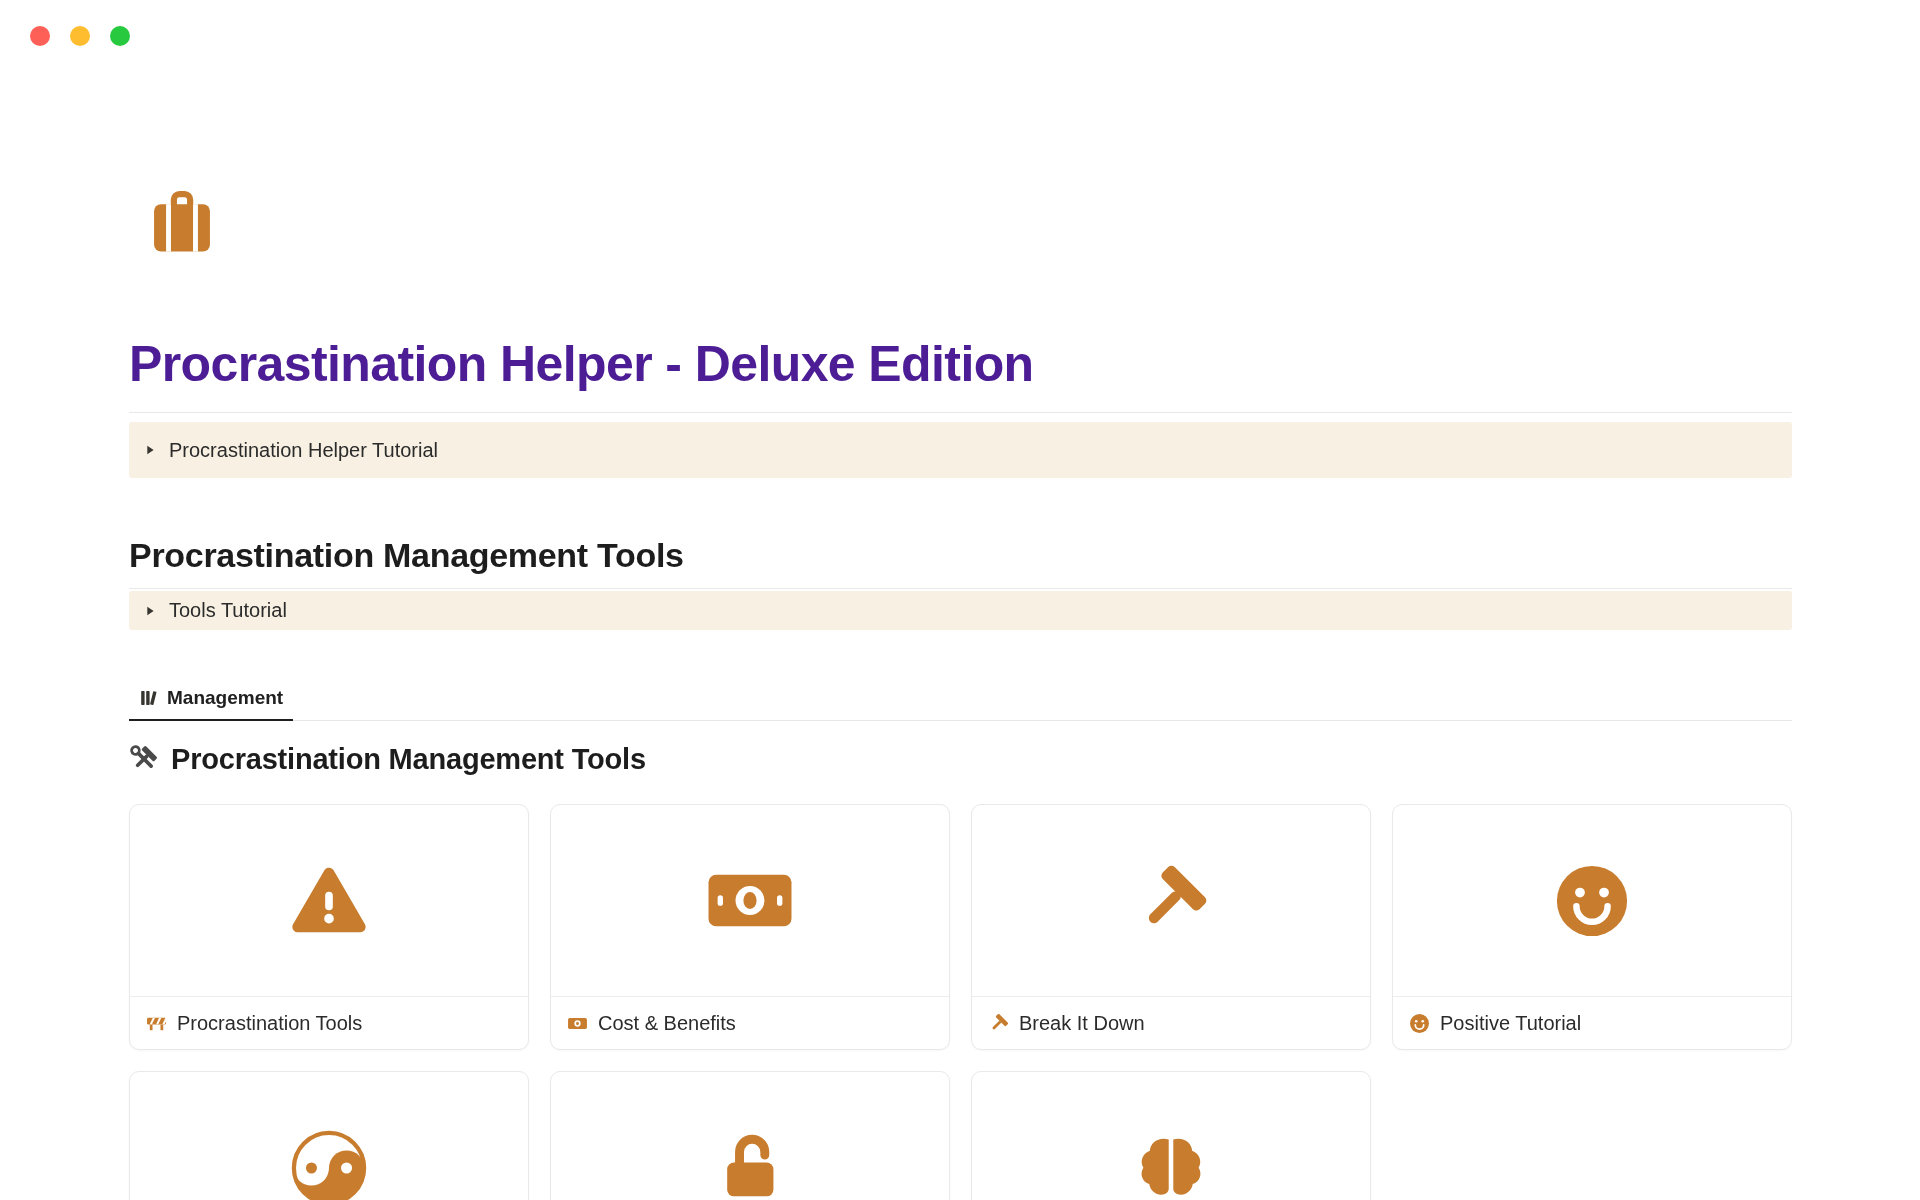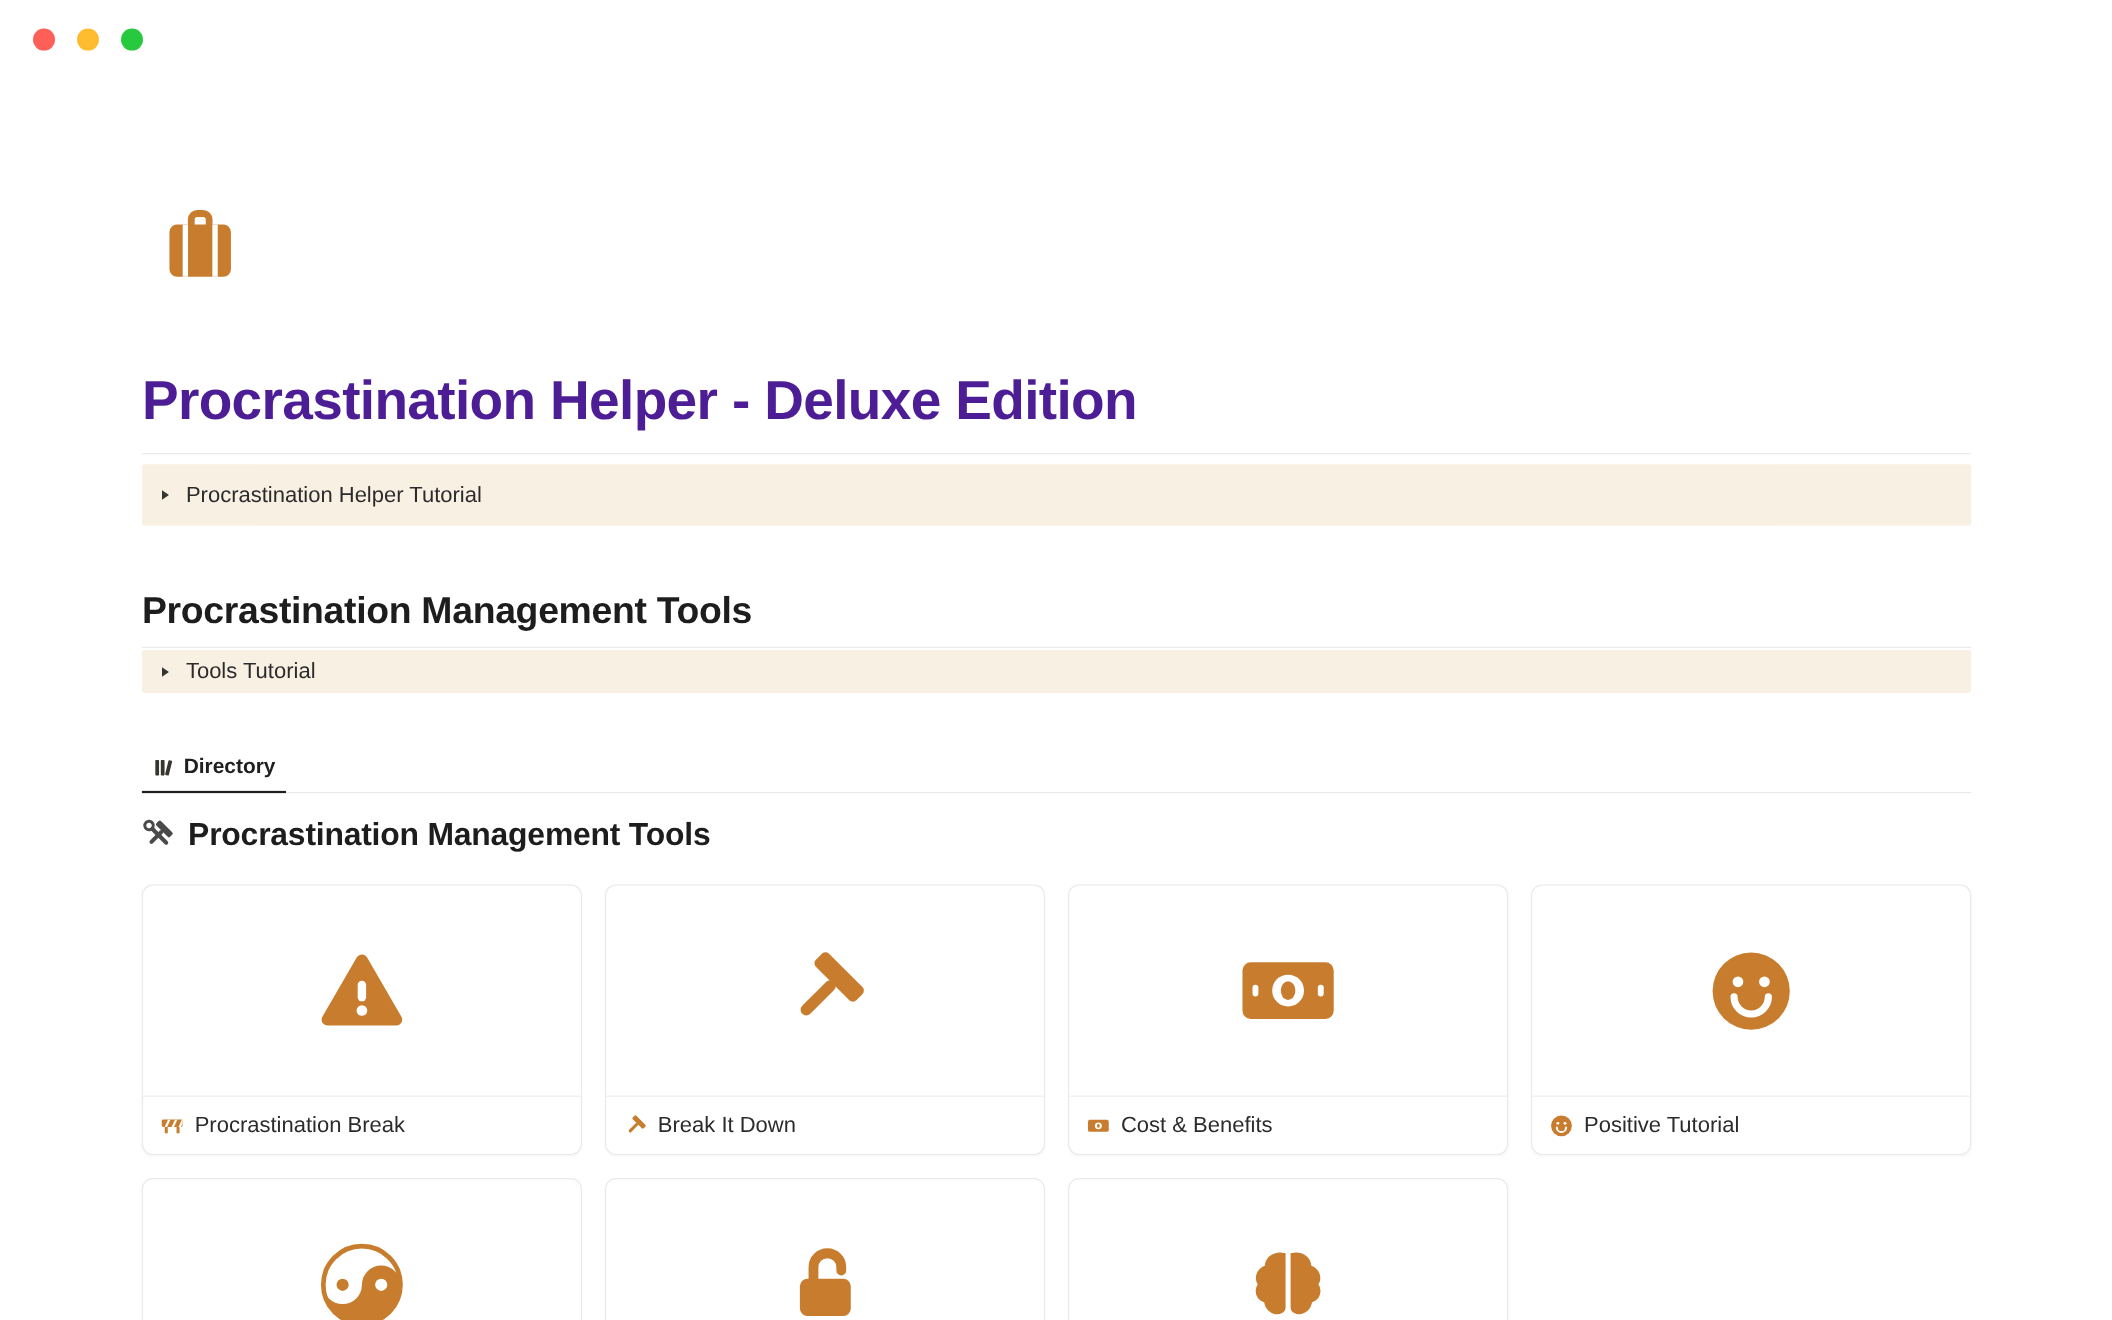--- a/index.html
+++ b/index.html
@@ -101,21 +101,21 @@
 
     <div class="tabs">
       <div class="tab">
         <span class="tab-icon">
           <svg viewBox="0 0 20 20" fill="#37352F">
             <rect x="2.2" y="3" width="3.4" height="14" rx="0.7"></rect>
             <rect x="7.2" y="3" width="3.4" height="14" rx="0.7"></rect>
             <rect x="12.6" y="3.2" width="3.4" height="13.8" rx="0.7" transform="rotate(14 14.3 10.1)"></rect>
           </svg>
         </span>
-        <span class="tab-label">Directory</span>
+        <span class="tab-label">Management</span>
       </div>
     </div>
 
     <div class="gallery-head">
       <span>
         <svg viewBox="0 0 24 24">
           <rect x="10.55" y="4.2" width="2.9" height="17.3" rx="1.45" transform="rotate(-45 12 12)" fill="#4A4A4A"></rect>
           <path d="M8.0 6.5 A3.1 3.1 0 1 0 6.5 8.0" fill="none" stroke="#4A4A4A" stroke-width="2.2" stroke-linecap="round"></path>
           <g fill="#4A4A4A" transform="rotate(45 12 12)">
             <rect x="5" y="3.6" width="14" height="4.6" rx="1.2"></rect>
@@ -145,61 +145,61 @@
               </defs>
             <rect x="3.6" y="11" width="2.6" height="5.4" fill="#C87D2E"></rect>
             <rect x="13.8" y="11" width="2.6" height="5.4" fill="#C87D2E"></rect>
             <rect x="1" y="4.5" width="18" height="6.5" rx="1.2" fill="#C87D2E"></rect>
             <g clip-path="url(#clipBarrier)" fill="#fff">
               <path d="M3.5 11 L6.5 4.5 H8.6 L5.6 11 Z"></path>
               <path d="M9.5 11 L12.5 4.5 H14.6 L11.6 11 Z"></path>
               <path d="M15.5 11 L18.5 4.5 H20.6 L17.6 11 Z"></path>
             </g>
           </svg>
-          <span class="card-title">Procrastination Break</span>
-        </div>
-      </div>
-
-      <div class="card">
-        <div class="card-preview">
-          <svg viewBox="0 0 24 24" width="78" height="78">
-            <g fill="#C87D2E" transform="rotate(45 12 12)">
-              <rect x="4" y="3.8" width="16" height="5.2" rx="1.4"></rect>
-              <rect x="10.4" y="8.4" width="3.2" height="12.6" rx="1.6"></rect>
-            </g>
-          </svg>
-        </div>
-        <div class="card-label">
-          <svg viewBox="0 0 24 24">
-            <g fill="#C87D2E" transform="rotate(45 12 12)">
-              <rect x="4" y="3.8" width="16" height="5.2" rx="1.4"></rect>
-              <rect x="10.4" y="8.4" width="3.2" height="12.6" rx="1.6"></rect>
-            </g>
-          </svg>
-          <span class="card-title">Break It Down</span>
+          <span class="card-title">Procrastination Tools</span>
         </div>
       </div>
 
       <div class="card">
         <div class="card-preview">
           <svg viewBox="0 0 28 18" width="88" height="57">
             <rect x="0.8" y="0.8" width="26.4" height="16.4" rx="2.4" fill="#C87D2E"></rect>
             <circle cx="14" cy="9" r="4.6" fill="#fff"></circle>
             <ellipse cx="14" cy="9" rx="2.1" ry="2.7" fill="#C87D2E"></ellipse>
             <rect x="3.7" y="7.3" width="1.7" height="3.4" rx="0.85" fill="#fff"></rect>
             <rect x="22.6" y="7.3" width="1.7" height="3.4" rx="0.85" fill="#fff"></rect>
           </svg>
         </div>
         <div class="card-label">
           <svg viewBox="0 0 20 20">
             <rect x="1" y="4.8" width="18" height="10.4" rx="1.6" fill="#C87D2E"></rect>
             <circle cx="10" cy="10" r="3" fill="#fff"></circle>
             <ellipse cx="10" cy="10" rx="1.3" ry="1.7" fill="#C87D2E"></ellipse>
           </svg>
           <span class="card-title">Cost &amp; Benefits</span>
+        </div>
+      </div>
+
+      <div class="card">
+        <div class="card-preview">
+          <svg viewBox="0 0 24 24" width="78" height="78">
+            <g fill="#C87D2E" transform="rotate(45 12 12)">
+              <rect x="4" y="3.8" width="16" height="5.2" rx="1.4"></rect>
+              <rect x="10.4" y="8.4" width="3.2" height="12.6" rx="1.6"></rect>
+            </g>
+          </svg>
+        </div>
+        <div class="card-label">
+          <svg viewBox="0 0 24 24">
+            <g fill="#C87D2E" transform="rotate(45 12 12)">
+              <rect x="4" y="3.8" width="16" height="5.2" rx="1.4"></rect>
+              <rect x="10.4" y="8.4" width="3.2" height="12.6" rx="1.6"></rect>
+            </g>
+          </svg>
+          <span class="card-title">Break It Down</span>
         </div>
       </div>
 
       <div class="card">
         <div class="card-preview">
           <svg viewBox="0 0 24 24" width="78" height="78">
             <circle cx="12" cy="12" r="10.8" fill="#C87D2E"></circle>
             <circle cx="8.3" cy="9.4" r="1.5" fill="#fff"></circle>
             <circle cx="15.7" cy="9.4" r="1.5" fill="#fff"></circle>
             <path d="M7.2 13.6 a4.8 4.8 0 0 0 9.6 0" fill="none" stroke="#fff" stroke-width="2" stroke-linecap="round"></path>

